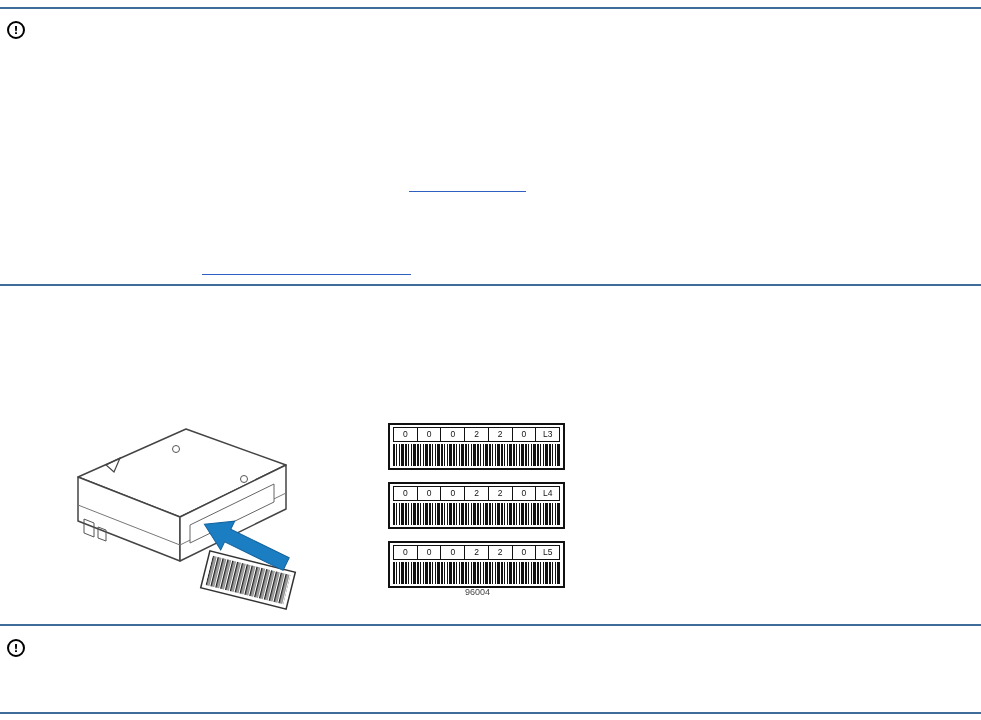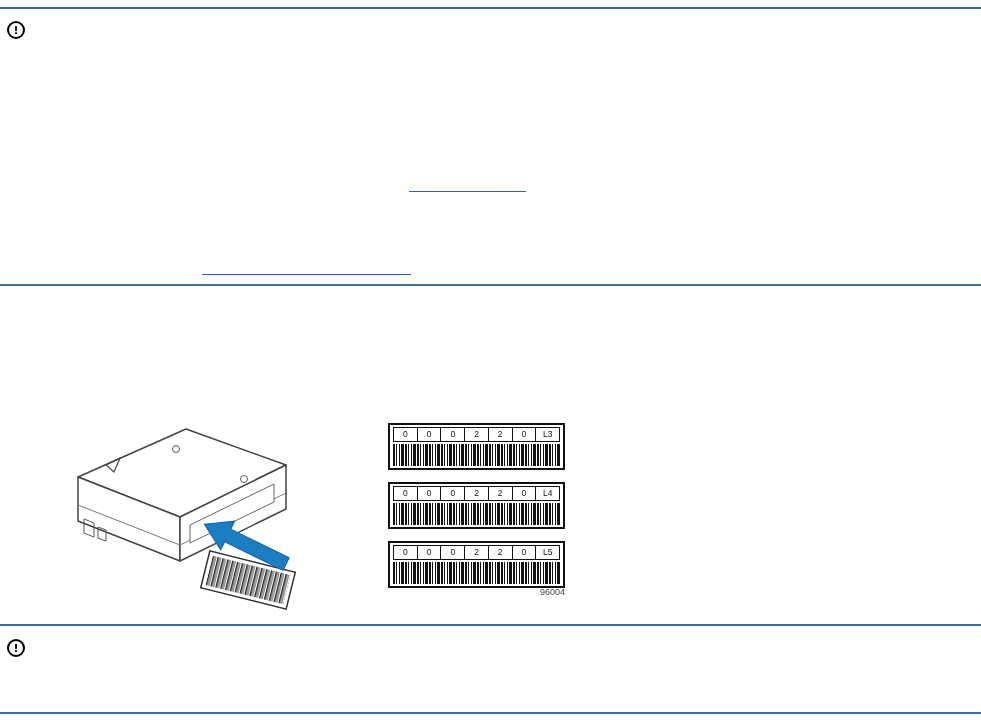--- a/index.html
+++ b/index.html
@@ -81,21 +81,20 @@
       #fff 2px, #fff 3px,
       #111 3px, #111 4px,
       #fff 4px, #fff 6px,
       #111 6px, #111 7px,
       #fff 7px, #fff 8px,
       #111 8px, #111 11px,
       #fff 11px,#fff 12px);
   }
   .figure-code{
     position:absolute;left:465px;top:587px;width:100px;
-    text-align:right;
     font-size:9px;color:#444;
     font-family:"Liberation Sans", sans-serif;
   }
 </style>
 </head>
 <body>
 
 <div class="page">
 
   <div class="rule rule-top"></div>

